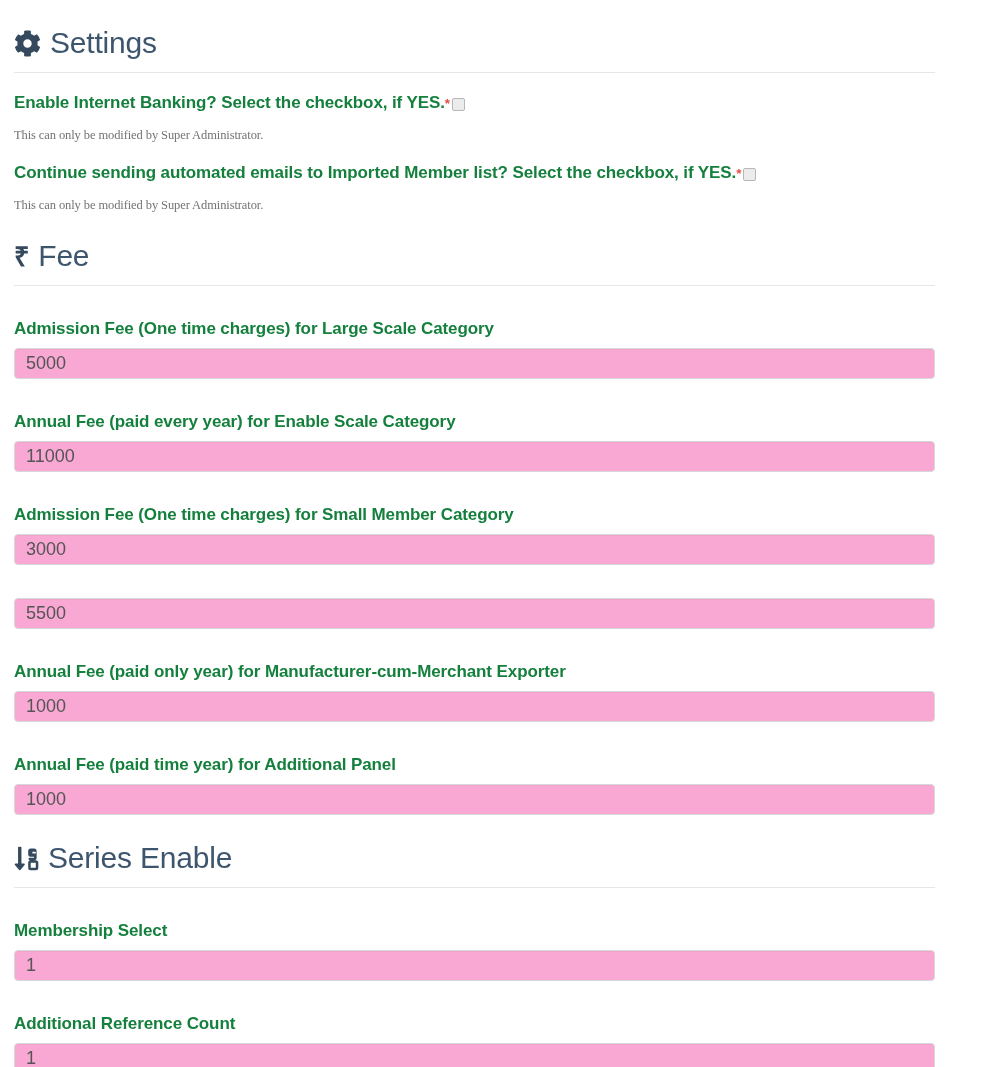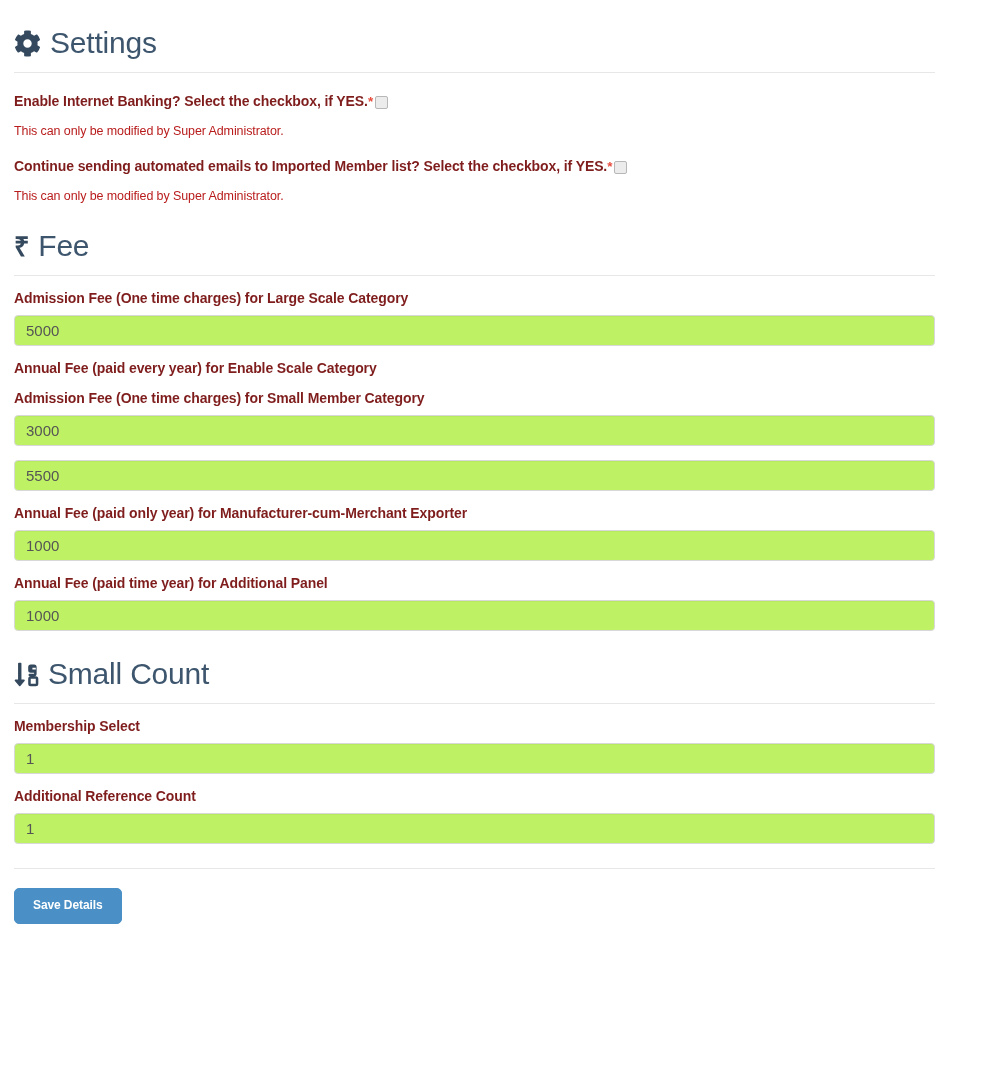--- a/index.html
+++ b/index.html
@@ -60,23 +60,23 @@
   }
 
   
   .check-row {
     margin-top: 20px;
     display: flex;
     align-items: center;
   }
   .field-label,
   .check-label {
-    font-size: 14px;
+    font-size: 17px;
     font-weight: bold;
-    color: #7f1d1d;
+    color: #15803d;
     letter-spacing: -0.1px;
   }
   .req-star {
     color: #e74c3c;
     font-weight: bold;
     font-size: 13.5px;
     margin: 0 1px 0 0;
   }
   .cb {
     -webkit-appearance: none;
@@ -87,38 +87,39 @@
     border-radius: 2px;
     background: #ececec;
     margin: 0 0 0 1px;
     position: relative;
     top: 1px;
     cursor: pointer;
     box-sizing: border-box;
   }
   .helper-text {
     font-size: 12.5px;
-    color: #b91c1c;
+    color: #737373;
     margin-top: 15px;
     letter-spacing: -0.1px;
-  }
-
-  
-  .form-group { margin-top: 14px; }
+    font-family: Liberation Serif, serif;
+  }
+
+  
+  .form-group { margin-top: 33px; }
   .form-group .field-label { display: block; margin-bottom: 9px; }
   .form-control {
     display: block;
     box-sizing: border-box;
     width: 921px;
     height: 31px;
     padding: 4px 11px;
     font-family: "Liberation Sans", sans-serif;
-    font-size: 15px;
+    font-size: 18px;
     color: #555555;
-    background: #bef264;
+    background: #f9a8d4;
     border: 1px solid #d8d8d8;
     border-radius: 4px;
     box-shadow: inset 0 1px 1px rgba(0,0,0,.035);
     outline: none;
   }
   .form-control::placeholder { color: #999; }
 
   
   .footer-divider {
     border: 0;
@@ -184,20 +185,21 @@
     </div>
     <hr class="divider">
 
     <div class="form-group">
       <label class="field-label">Admission Fee (One time charges) for Large Scale Category</label>
       <input class="form-control" type="text" value="5000" style="">
     </div>
 
     <div class="form-group">
       <label class="field-label">Annual Fee (paid every year) for Enable Scale Category</label>
+      <input class="form-control" type="text" value="11000" style="">
     </div>
 
     <div class="form-group">
       <label class="field-label">Admission Fee (One time charges) for Small Member Category</label>
       <input class="form-control" type="text" value="3000" style="">
     </div>
 
     <div class="form-group">
       <input class="form-control" type="text" value="5500" style="">
     </div>
@@ -215,21 +217,21 @@
 
   
   <div>
 
     <div class="section-head">
       <span class="head-icon">
         <svg width="25" height="27" viewBox="0 0 448 512" aria-hidden="true">
           <path fill="currentColor" d="M176 352h-48V48a16 16 0 0 0-16-16H80a16 16 0 0 0-16 16v304H16c-14.19 0-21.36 17.24-11.29 27.31l80 96a16 16 0 0 0 22.62 0l80-96C197.35 369.26 190.22 352 176 352zM400 64h-96a48.05 48.05 0 0 0-48 48v64a48.05 48.05 0 0 0 48 48h64v16h-88a16 16 0 0 0-16 16v16a16 16 0 0 0 16 16h88a48.05 48.05 0 0 0 48-48v-128a48.05 48.05 0 0 0-48-48zm0 96h-64v-32h64zM400 288h-96a48.05 48.05 0 0 0-48 48v96a48.05 48.05 0 0 0 48 48h96a48.05 48.05 0 0 0 48-48v-96a48.05 48.05 0 0 0-48-48zm0 144h-96v-96h96z"></path>
         </svg>
       </span>
-      <span class="head-text">Small Count</span>
+      <span class="head-text">Series Enable</span>
     </div>
     <hr class="divider">
 
     <div class="form-group">
       <label class="field-label">Membership Select</label>
       <input class="form-control" type="text" value="1" style="">
     </div>
 
     <div class="form-group">
       <label class="field-label">Additional Reference Count</label>

